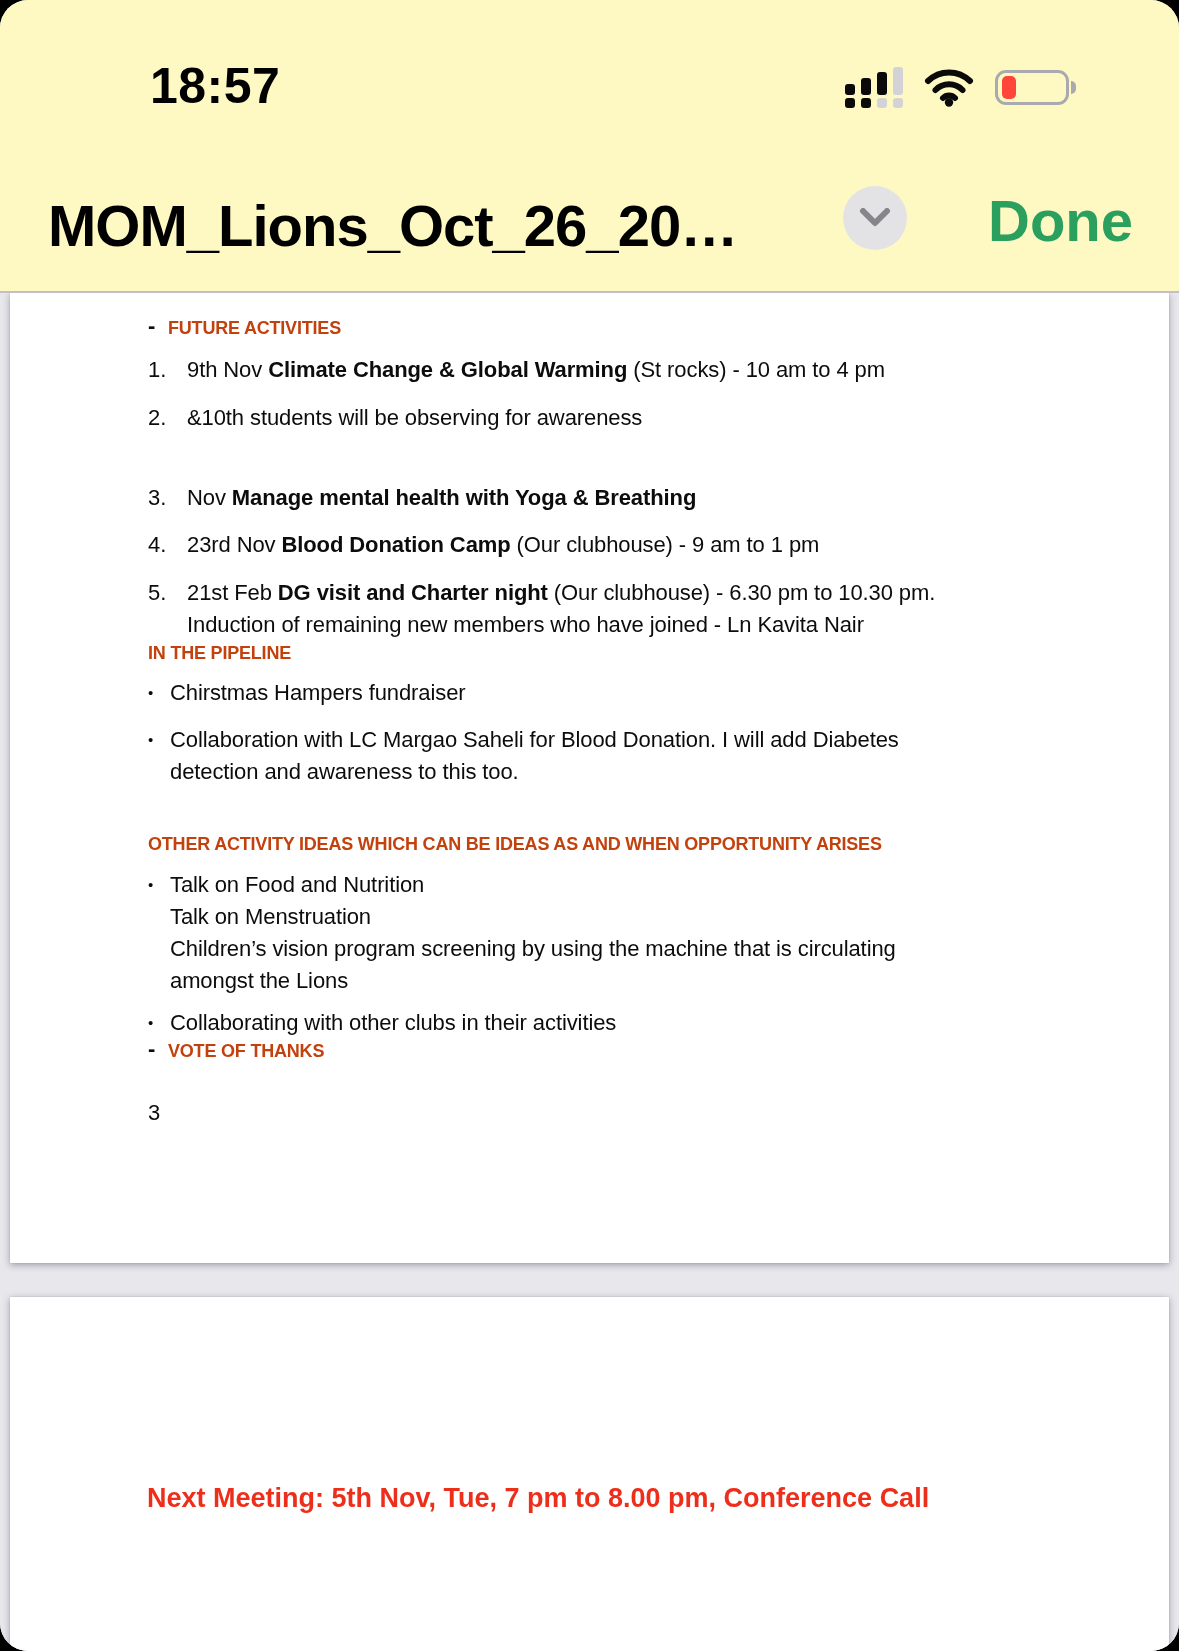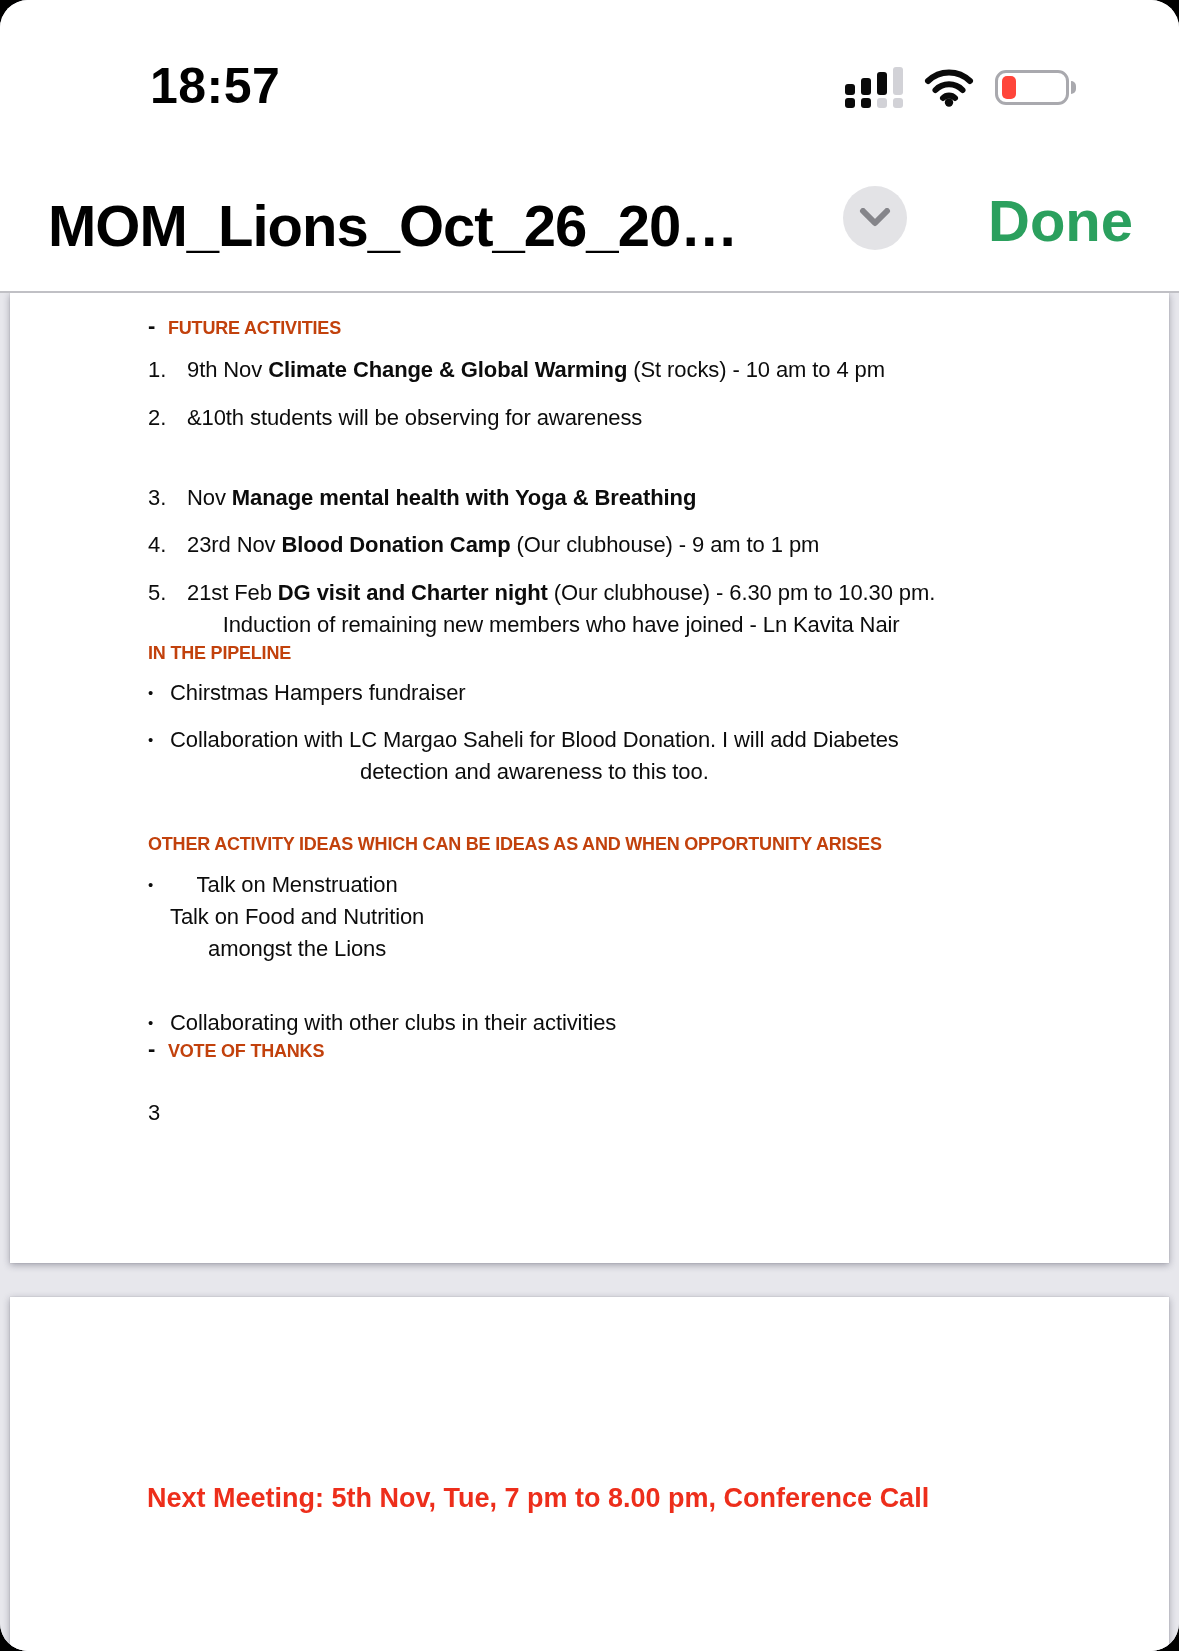--- a/index.html
+++ b/index.html
@@ -1,20 +1,20 @@
 <!DOCTYPE html>
 <html><head>
 <meta charset="utf-8">
 <style>
   html,body{margin:0;padding:0;background:#000;}
   body{font-family:"Liberation Sans",sans-serif;-webkit-font-smoothing:antialiased;}
   .screen{position:relative;width:1179px;height:1651px;background:#e7e7ec;border-radius:28px;overflow:hidden;}
 
   
-  .header{position:absolute;top:0;left:0;right:0;height:291px;background:#ffffff;border-bottom:2px solid #c0c0c5;z-index:5;}
+  .header{position:absolute;top:0;left:0;right:0;height:291px;background:#fef9c3;border-bottom:2px solid #c0c0c5;z-index:5;}
   .time{position:absolute;left:150px;top:62px;font-size:50px;font-weight:700;line-height:48px;color:#000;letter-spacing:0.5px;}
   .status-icons{position:absolute;left:845px;top:66px;height:42px;display:flex;align-items:center;gap:20px;}
 
   .cellular{position:relative;width:58px;height:41px;}
   .cellbar{position:absolute;width:10px;border-radius:3px;background:#0a0a0a;}
   .cellbar.b1{left:0;height:11px;top:17px;}
   .cellbar.b2{left:16px;height:17px;top:11px;}
   .cellbar.b3{left:32px;height:23px;top:5px;}
   .cellbar.b4{left:48px;height:28px;top:0;background:#d2d2d7;}
   .celldot{position:absolute;bottom:0;width:10px;height:10px;border-radius:3px;}
@@ -37,21 +37,21 @@
   .doc{position:absolute;top:293px;left:0;right:0;bottom:0;background:#e7e7ec;}
   .page{position:absolute;left:10px;width:1159px;background:#ffffff;box-shadow:0 2px 7px rgba(40,40,60,0.38),0 0 1px rgba(0,0,0,0.2);}
   .page1{top:0;height:970px;}
   .page2{top:1004px;height:380px;}
 
   .block{position:absolute;left:138px;display:flex;color:#0c0c0c;}
   .hblock{font-size:18px;font-weight:700;line-height:23px;letter-spacing:-0.2px;color:#c2410c;white-space:nowrap;}
   .dash{width:20px;font-size:22px;font-weight:700;transform:translateY(-4px);}
   .num{width:39px;font-size:22px;line-height:32px;flex-shrink:0;}
   .dot{width:22px;font-size:15px;line-height:32px;flex-shrink:0;}
-  .itext{display:flex;flex-direction:column;align-items:center;}
+  .itext{display:flex;flex-direction:column;}
   .line{font-size:22px;line-height:32px;white-space:nowrap;letter-spacing:-0.1px;}
   .line b{font-weight:700;}
   .pagenum{font-size:22px;line-height:32px;}
   .next-meeting{position:absolute;left:137px;top:184px;font-size:27px;line-height:34px;font-weight:700;color:#ed2e1b;white-space:nowrap;}
 </style>
 </head>
 <body>
 
 <div class="screen">
 
@@ -160,22 +160,23 @@
         </span>
       </div>
 
       <div class="block" style="top:540px">
         <span class="hblock">OTHER ACTIVITY IDEAS WHICH CAN BE IDEAS AS AND WHEN OPPORTUNITY ARISES</span>
       </div>
 
       <div class="block" style="top:576px">
         <span class="dot">•</span>
         <span class="itext">
+          <span class="line">Talk on Food and Nutrition</span>
           <span class="line">Talk on Menstruation</span>
-          <span class="line">Talk on Food and Nutrition</span>
+          <span class="line">Children’s vision program screening by using the machine that is circulating</span>
           <span class="line">amongst the Lions</span>
         </span>
       </div>
 
       <div class="block" style="top:714px">
         <span class="dot">•</span>
         <span class="itext">
           <span class="line">Collaborating with other clubs in their activities</span>
         </span>
       </div>

